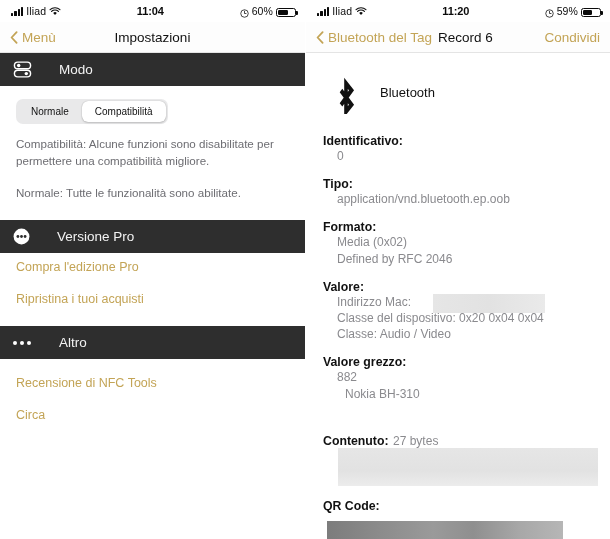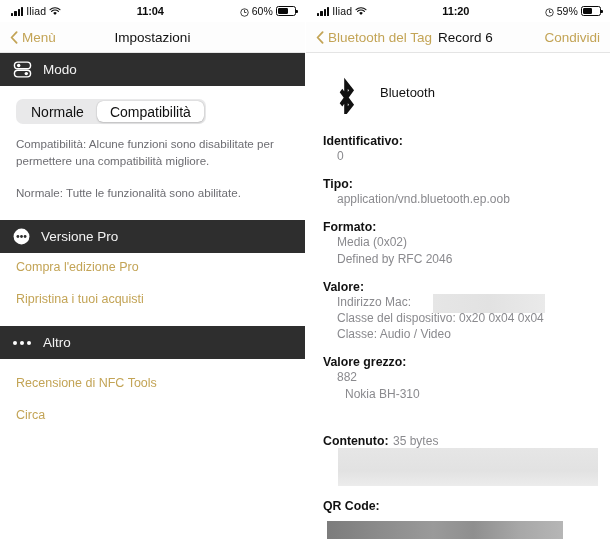--- a/index.html
+++ b/index.html
@@ -28,21 +28,21 @@
     display: flex;
     align-items: center;
     padding: 0 9px 0 11px;
     font-size: 10.5px;
     color: #0a0a0a;
     background: #ffffff;
     letter-spacing: 0.1px;
   }
   .sb-left { display: flex; align-items: center; gap: 3px; }
   .sb-center { flex: 1; text-align: center; font-weight: bold; font-size: 11px; letter-spacing: -0.1px;}
-  .sb-right { display: flex; align-items: center; gap: 3px; justify-content: flex-end; }
+  .sb-right { display: flex; align-items: flex-end; gap: 3px; justify-content: flex-end; }
 
   .signal { display: inline-flex; align-items: flex-end; gap: 1.2px; height: 9px; }
   .signal i { width: 2.2px; background: #0a0a0a; border-radius: 0.5px; display: block; }
   .signal i:nth-child(1) { height: 3px; }
   .signal i:nth-child(2) { height: 5px; }
   .signal i:nth-child(3) { height: 7px; }
   .signal i:nth-child(4) { height: 9px; background: #0a0a0a; }
 
   .carrier { font-size: 10.5px; }
 
@@ -112,21 +112,21 @@
     font-size: 13.5px;
     white-space: nowrap;
   }
 
   
   .section-header {
     background: #2e2e2e;
     height: 33px;
     display: flex;
     align-items: center;
-    gap: 11px;
+    gap: 27px;
     padding: 0 13px;
     color: #f2f2f2;
     font-size: 13.5px;
   }
   .sw-icon { width: 19px; height: 19px; flex: none; }
   .dots-circle { width: 17px; height: 17px; flex: none; }
   .dots-row { display: flex; gap: 3.2px; width: 19px; flex: none; align-items: center; }
   .dots-row i { width: 4px; height: 4px; border-radius: 50%; background: #ffffff; display: block; }
 
   .seg-wrap { padding: 13px 16px 0 16px; }
@@ -134,21 +134,21 @@
     display: inline-flex;
     background: #e9e9ea;
     border-radius: 7px;
     padding: 2px;
     height: 25px;
   }
   .seg {
     display: flex;
     align-items: center;
     justify-content: center;
-    font-size: 14px;
+    font-size: 10px;
     color: #111111;
     padding: 0 13px;
     border-radius: 6px;
     white-space: nowrap;
   }
   .seg.active {
     background: #ffffff;
     box-shadow: 0 0 1px rgba(0,0,0,.30), 0 1px 2px rgba(0,0,0,.16);
   }
 
@@ -397,21 +397,21 @@
 
     <div class="field" style="margin-top:13px">
       <div class="field-label">Valore grezzo:</div>
       <div class="field-value">882</div>
       <div class="field-value indent2">Nokia BH-310</div>
     </div>
 
     <div class="field rel" style="margin-top:29px">
       <div>
         <span class="inline-label">Contenuto:</span>
-        <span class="inline-value">35 bytes</span>
+        <span class="inline-value">27 bytes</span>
       </div>
       <div class="redact-block" style="top:17px"></div>
     </div>
 
     <div class="field rel" style="margin-top:50px">
       <div class="field-label">QR Code:</div>
       <div class="redact-qr" style="top:22px"></div>
     </div>
   </div>
 

